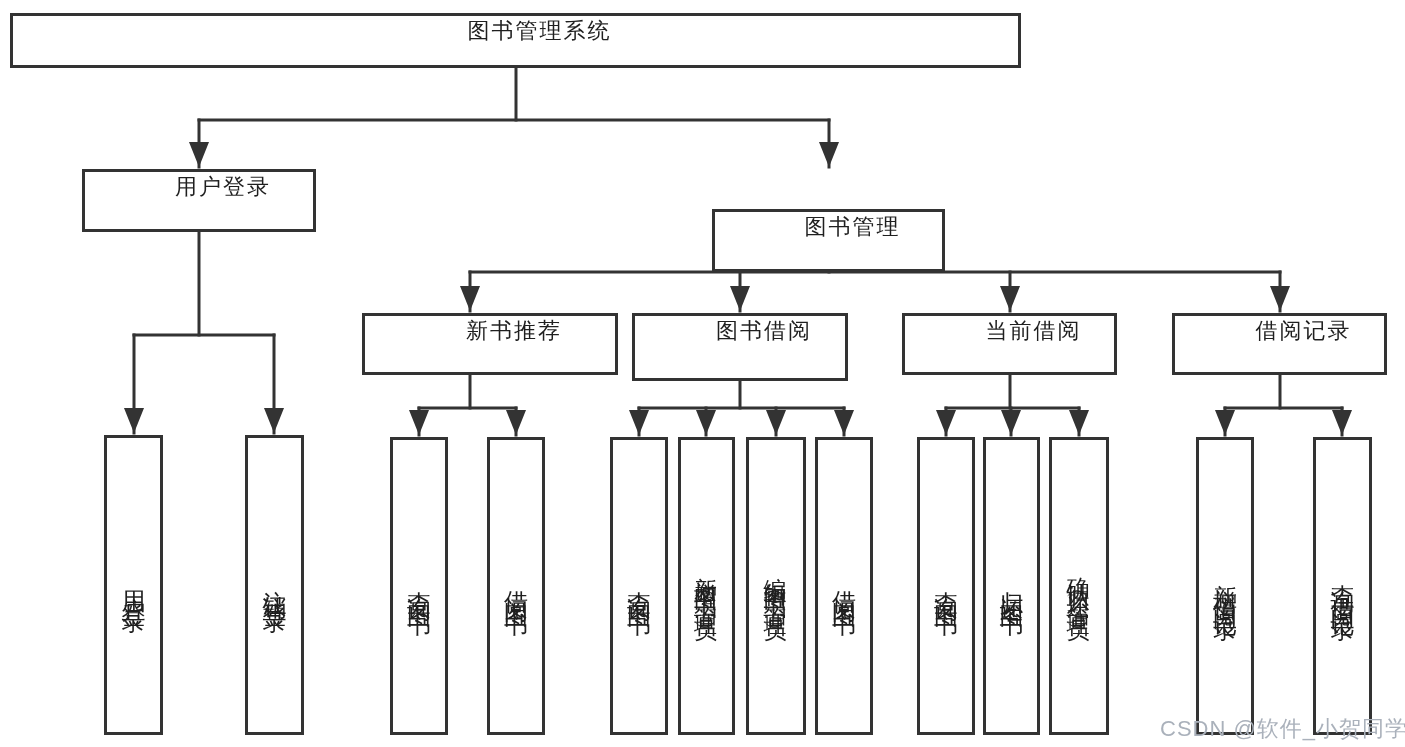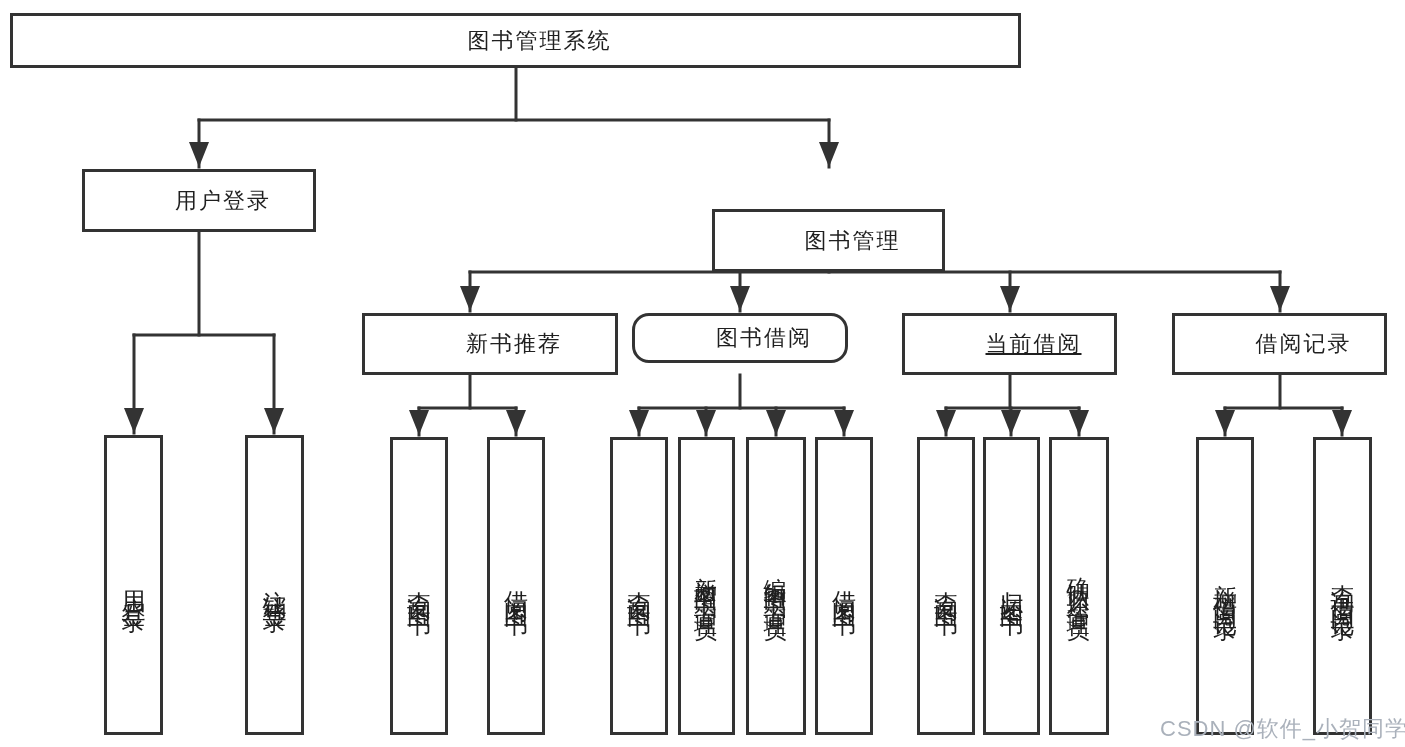--- a/index.html
+++ b/index.html
@@ -18,21 +18,21 @@
     position: absolute;
     left: 0; top: 0;
     width: 1405px; height: 747px;
   }
   .hbox {
     position: absolute;
     box-sizing: border-box;
     border: 3px solid #333333;
     background: #ffffff;
     display: flex;
-    align-items: center;
+    align-items: flex-start;
     justify-content: center;
     font-size: 22px;
     letter-spacing: 2px;
     color: #1f1f1f;
     z-index: 2;
     padding-left: 48px;
   }
   .vbox {
     position: absolute;
     box-sizing: border-box;
@@ -142,24 +142,24 @@
   <div class="hbox" style="left:82px; top:169px; width:234px; height:63px;">
     <span>用户登录</span>
   </div>
   <div class="hbox" style="left:712px; top:169px; width:233px; height:63px;margin-top:40px;">
     <span>图书管理</span>
   </div>
 
   <div class="hbox" style="left:362px; top:313px; width:256px; height:62px;">
     <span>新书推荐</span>
   </div>
-  <div class="hbox" style="left:632px; top:313px; width:216px; height:50px;border-radius:17px;">
+  <div class="hbox" style="left:632px; top:313px; width:216px; height:68px;">
     <span>图书借阅</span>
   </div>
-  <div class="hbox" style="left:902px; top:313px; width:215px; height:62px;text-decoration:underline;">
+  <div class="hbox" style="left:902px; top:313px; width:215px; height:62px;">
     <span>当前借阅</span>
   </div>
   <div class="hbox" style="left:1172px; top:313px; width:215px; height:62px;">
     <span>借阅记录</span>
   </div>
 
   <div class="vbox" style="left:104px; top:435px; width:59px; height:300px;">
     <span class="vtext">用户登录</span>
   </div>
   <div class="vbox" style="left:245px; top:435px; width:59px; height:300px;">

